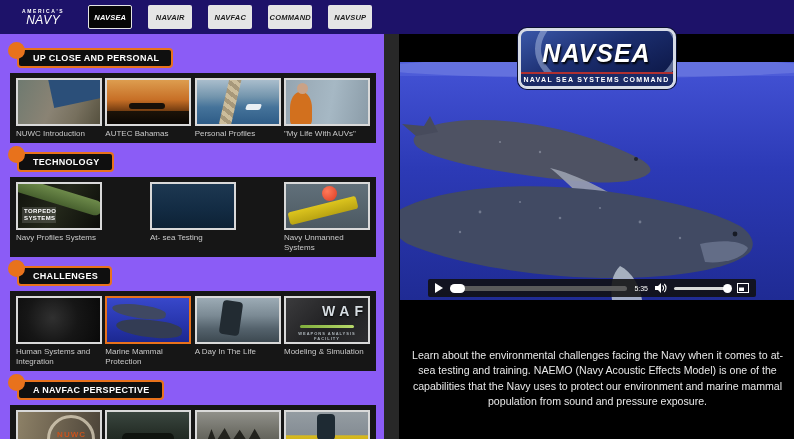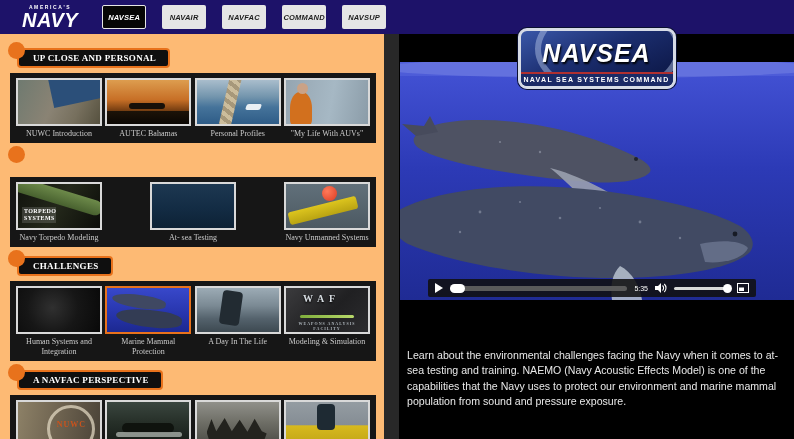--- a/index.html
+++ b/index.html
@@ -3,47 +3,47 @@
 <meta charset="utf-8">
 <style>
   * { margin:0; padding:0; box-sizing:border-box; }
   html,body { width:794px; height:439px; overflow:hidden; background:#000;
               font-family:"Liberation Sans", sans-serif; }
 
   
   .top-bar { height:34px; background:#1d1269; display:flex; align-items:center; padding-left:22px; }
   .wordmark { color:#fff; text-align:center; line-height:1; margin-right:24px; }
   .wm-small { display:block; font-size:5px; letter-spacing:1.6px; font-weight:bold; }
-  .wm-big { display:block; font-size:20px; font-weight:700; font-style:italic; letter-spacing:.5px; }
+  .wm-big { display:block; font-size:12px; font-weight:400; font-style:italic; letter-spacing:.5px; }
   .logo-strip { display:flex; align-items:center; gap:16px; }
   .nav-logo { width:44px; height:24px; border-radius:2px; background:#e5e5e5;
               display:flex; align-items:center; justify-content:center; cursor:pointer; }
   .nav-logo.selected { background:#060606; border:1px solid #e5e5e5; }
   .nav-logo-text { font-size:7.5px; font-weight:bold; font-style:italic; color:#1c1c1c; letter-spacing:.2px; }
   .nav-logo.selected .nav-logo-text { color:#fff; }
 
   
   .main { display:flex; height:405px; }
-  .left-panel { width:384px; background:#fdba74; padding-top:5px;font-family:Liberation Serif, serif; }
+  .left-panel { width:384px; background:#8b5cf6; padding-top:5px; }
   .divider { width:15px; background:#282828; }
   .right-panel { flex:1; position:relative; background:#000; }
 
   
   .section { margin-bottom:3px; }
   .sec-header { position:relative; margin:3px 0 5px 8px; height:26px; }
   .dot { position:absolute; left:0; top:0; width:17px; height:17px; border-radius:50%; background:#e8721c; z-index:2; }
   .sec-title { position:absolute; left:9px; top:6px; border:2px solid #e8721c; border-radius:4px;
                background:#0f0f0f; color:#fff; font-size:9px; font-weight:bold; letter-spacing:.3px;
                padding:3px 12px 3px 14px; white-space:nowrap; }
   .strip { background:#161616; margin-left:10px; width:366px; display:flex;
            justify-content:space-between; padding:5px 6px 2px; }
   .card { width:86px; cursor:pointer; }
   .thumb { height:48px; border:2px solid #d9d9d9; position:relative; overflow:hidden; background:#333; }
   .thumb.selected { border-color:#e8721c; }
-  .vlabel { font-size:8px; color:#c9c9c9; text-align:center; padding:3px 0 2px; line-height:1.25; }
+  .vlabel { font-size:8px; color:#c9c9c9; padding:3px 0 2px; line-height:1.25; }
 
   
   .thumb-aerial-base { background:linear-gradient(115deg,#6f7a70 0%,#8a8374 45%,#77705e 72%,#56513f 100%); }
   .thumb-aerial-base::before { content:""; position:absolute; right:-12px; top:-12px; width:62px; height:34px;
         background:#2b4f79; transform:rotate(-12deg); }
   .thumb-rope-boat { background:linear-gradient(180deg,#a9bdcc 0%,#7395ad 38%,#45739a 62%,#2e5c87 100%); }
   .thumb-rope-boat::before { content:""; position:absolute; left:26px; top:-8px; width:12px; height:70px;
         background:repeating-linear-gradient(25deg,#ccbd9c 0 4px,#a7987a 4px 8px); transform:rotate(13deg); }
   .thumb-rope-boat::after { content:""; position:absolute; right:18px; top:24px; width:15px; height:6px;
         background:#e9eff3; border-radius:2px; transform:skewX(-18deg); }
@@ -95,21 +95,21 @@
   .thumb-ships::before { content:""; position:absolute; left:10px; bottom:6px; width:60px; height:22px;
         background:#23231e;
         clip-path:polygon(0 65%,8% 5%,16% 60%,30% 0,42% 60%,55% 8%,68% 62%,80% 3%,92% 60%,100% 70%,96% 100%,4% 100%); }
   .thumb-yellow-torpedo { background:linear-gradient(180deg,#949ca2 0%,#858d94 52%,#d7b91e 54%,#bfa415 100%); }
   .thumb-yellow-torpedo::before { content:""; position:absolute; left:38%; top:2px; width:18px; height:26px;
         background:#1e2a33; border-radius:4px; }
 
   .ov { position:absolute; z-index:2; color:#fff; font-weight:bold; }
   .ov-torpedo { left:4px; bottom:5px; font-size:6px; width:34px; line-height:1.15; letter-spacing:.4px;
         text-transform:uppercase; background:rgba(250,250,250,.15); padding:1px 2px; }
-  .ov-waf { left:17px; right:0; top:5px; text-align:left; font-size:10px; letter-spacing:5px;
+  .ov-waf { left:4px; right:0; top:5px; text-align:right; font-size:14px; letter-spacing:5px;
         color:#d7dde2; text-shadow:0 1px 2px #000; }
   .ovsub { position:absolute; z-index:2; left:0; right:0; top:33px; text-align:center; font-size:4px;
         letter-spacing:1px; color:#aeb6bc; font-weight:bold; }
   .ov-office { right:14px; top:18px; font-size:8px; color:#c9531d; letter-spacing:1px; }
 
   
   .video { position:absolute; left:1px; right:0; top:28px; height:238px; overflow:hidden; cursor:pointer; }
   .video svg { display:block; width:100%; height:100%; }
 
   .navsea-logo { position:absolute; top:-6px; left:50%; transform:translateX(-50%);
@@ -130,21 +130,21 @@
   .play-btn { width:0; height:0; border-left:8px solid #fff; border-top:5px solid transparent;
         border-bottom:5px solid transparent; cursor:pointer; }
   .progress { flex:1; height:5px; background:#5a5a5a; border-radius:3px; position:relative; cursor:pointer; }
   .progress-knob { position:absolute; left:0; top:-2px; width:15px; height:9px; background:#fff;
         border-radius:5px; cursor:pointer; }
   .time { font-size:7px; color:#fff; white-space:nowrap; }
   .icon-btn { display:flex; align-items:center; cursor:pointer; }
   .volume { width:56px; height:3px; background:#d9d9d9; border-radius:2px; position:relative; cursor:pointer; }
   .volume-knob { position:absolute; right:-2px; top:-3px; width:9px; height:9px; background:#fff; border-radius:50%; }
 
-  .description { position:absolute; top:314px; left:8px; right:6px; text-align:left;
+  .description { position:absolute; top:314px; left:8px; right:6px; text-align:center;
         color:#e8e8e8; font-size:10.6px; line-height:1.45; }
 </style>
 </head>
 <body>
 
 <div class="top-bar">
   <div class="wordmark">
     <span class="wm-small">AMERICA'S</span>
     <span class="wm-big">NAVY</span>
   </div>
@@ -189,27 +189,28 @@
           </div>
           <div class="card">
             <div class="thumb thumb-man-sea"></div>
             <div class="vlabel">"My Life With AUVs"</div>
           </div>
         </div>
       </section>
       <section class="section">
         <div class="sec-header">
           <span class="dot"></span>
+          <span class="sec-title">TECHNOLOGY</span>
         </div>
         <div class="strip">
           <div class="card">
             <div class="thumb thumb-torpedo">
               <span class="ov ov-torpedo">TORPEDO SYSTEMS</span>
             </div>
-            <div class="vlabel">Navy Torpedo Modeling</div>
+            <div class="vlabel">Navy Profiles Systems</div>
           </div>
           <div class="card">
             <div class="thumb thumb-dark-sea"></div>
             <div class="vlabel">At- sea Testing</div>
           </div>
           <div class="card">
             <div class="thumb thumb-yellow-auv"></div>
             <div class="vlabel">Navy Unmanned Systems</div>
           </div>
         </div>

